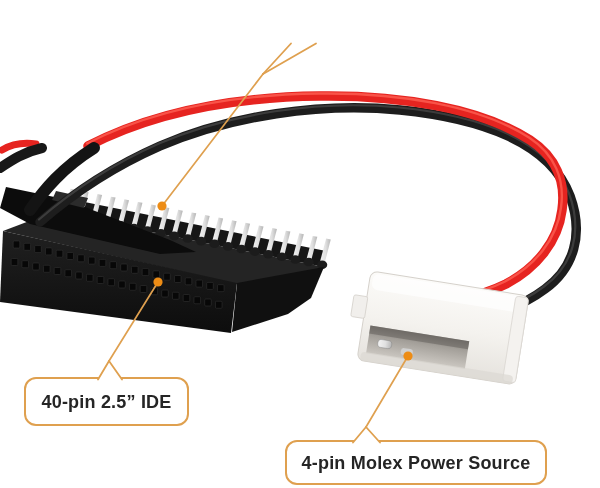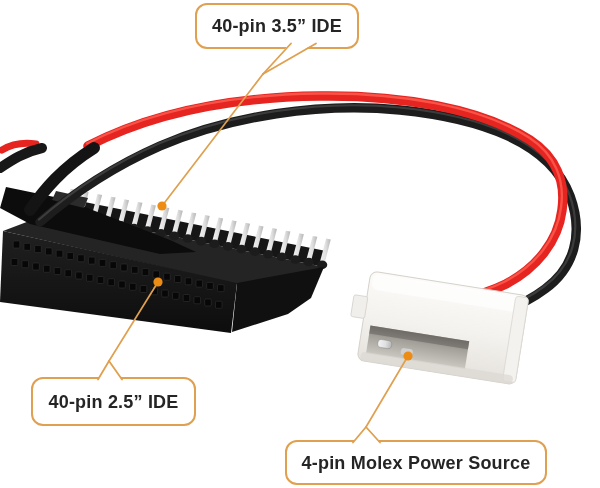--- a/index.html
+++ b/index.html
@@ -14,21 +14,21 @@
     position:absolute;z-index:2;
     background:#ffffff;
     border:2px solid var(--accent,#dfa04f);
     border-radius:12px;
     display:flex;align-items:center;justify-content:center;
     font-weight:700;font-size:18px;line-height:1;
     color:var(--label-text,#252525);
     letter-spacing:.2px;white-space:nowrap;
   }
   .bubble-pins35{left:195px;top:3px;width:160px;height:42px;}
-  .bubble-socket25{left:31px;top:377px;width:161px;height:45px;}
+  .bubble-socket25{left:24px;top:377px;width:161px;height:45px;}
   .bubble-molex{left:249px;top:440px;width:258px;height:41px;margin-left:36px;}
 </style>
 </head>
 <body>
 
 <div class="stage">
 
   <svg id="photo" width="600" height="488" viewBox="0 0 600 488">
     <defs>
       <linearGradient id="pinGrad" x1="0" y1="0" x2="1" y2="0">
@@ -174,23 +174,20 @@
       <line x1="109" y1="361" x2="158" y2="282"></line>
       <line x1="366" y1="427" x2="408" y2="356"></line>
     </g>
     <g fill="var(--dot)">
       <circle cx="162" cy="206" r="4.6"></circle>
       <circle cx="158" cy="282" r="4.6"></circle>
       <circle cx="408" cy="356" r="4.6"></circle>
     </g>
   </svg>
 
-  <div class="bubble bubble-pins35">
-    <span>40-pin 3.5”  IDE</span>
-  </div>
   <div class="bubble bubble-socket25">
     <span>40-pin 2.5”  IDE</span>
   </div>
   <div class="bubble bubble-molex">
     <span>4-pin Molex Power Source</span>
   </div>
 
   <svg id="pointer-overlay" width="600" height="488" viewBox="0 0 600 488">
     <g stroke-linecap="round">
       <polygon points="291,42 317,42 263,74" fill="#ffffff"></polygon>

